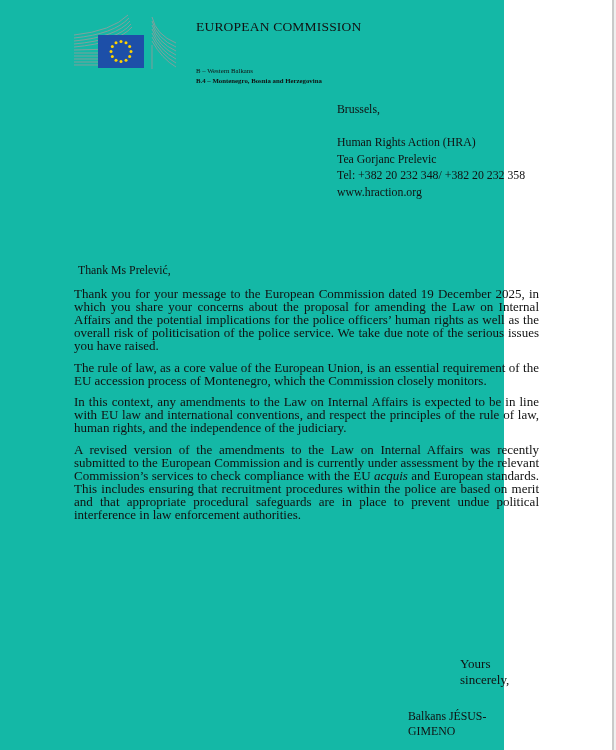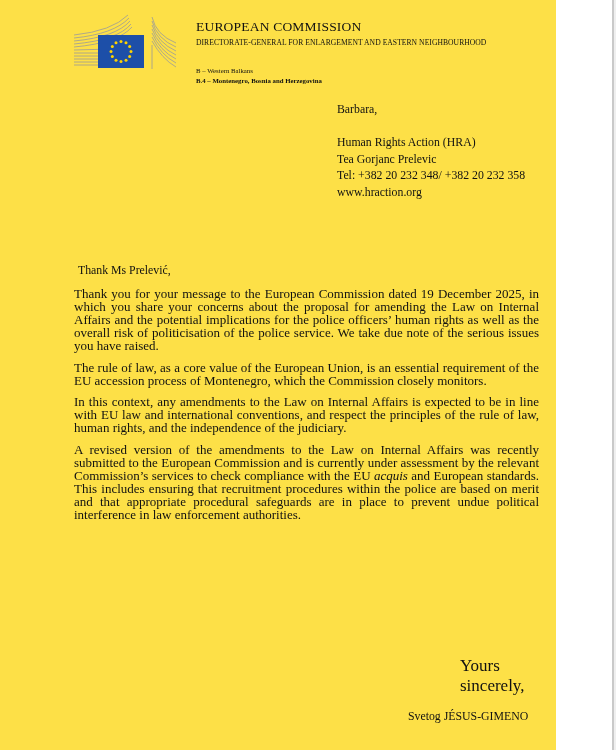--- a/index.html
+++ b/index.html
@@ -1,40 +1,40 @@
 <!DOCTYPE html>
 <html><head>
 <meta charset="utf-8">
 <style>
   html, body { margin: 0; padding: 0; }
   body {
     width: 616px; height: 750px; overflow: hidden; background: #ffffff;
     font-family: "Liberation Serif", "DejaVu Serif", serif; color: #111;
     position: relative;
   }
-  .page { position: absolute; left: 0; top: 0; width: 556px; height: 750px; background: #fde047; }
+  .page { position: absolute; left: 0; top: 0; width: 504px; height: 750px; background: #14b8a6; }
   .page-edge { position: absolute; left: 612px; top: 0; width: 2px; height: 750px; background: #c9c9c9; }
   .page-edge2 { position: absolute; left: 614px; top: 0; width: 2px; height: 750px; background: #efefef; }
 
   .logo { position: absolute; left: 72px; top: 13px; width: 108px; height: 58px; }
   .hdr-title { position: absolute; left: 196px; top: 19px; font-size: 13.5px; letter-spacing: 0.2px; }
   .hdr-dg { position: absolute; left: 196px; top: 38px; font-size: 7.6px; letter-spacing: 0.05px; }
   .hdr-unit { position: absolute; left: 196px; top: 66px; font-size: 6.8px; line-height: 10px; font-weight: bold; }
 
   .addr { position: absolute; left: 337px; top: 101px; font-size: 11.8px; line-height: 16.5px; }
   .addr div { white-space: nowrap; }
   .addr .gap { height: 16.5px; }
 
   .salute { position: absolute; left: 78px; top: 263px; font-size: 11.8px; }
 
   .body-text { position: absolute; left: 74px; top: 287px; width: 465px; font-size: 13px; line-height: 13px; text-align: justify; }
   .body-text p { margin: 0 0 8.5px 0; }
   .body-text em { font-style: italic; margin-top: 39px; }
 
-  .closing { position: absolute; left: 460px; top: 656px; font-size: 17px; }
+  .closing { position: absolute; left: 460px; top: 656px; font-size: 13px; }
   .signature { position: absolute; left: 408px; top: 709px; font-size: 11.8px; }
 </style>
 </head>
 <body>
 
 <div class="page">
 
   <svg class="logo" viewBox="0 0 108 58">
     <g stroke="#9a9a9a" stroke-width="0.8" fill="none">
       <path d="M2 22 Q40 18 56 2"></path>
@@ -70,41 +70,40 @@
         <circle cx="49.00" cy="48.50" r="1.5"></circle>
         <circle cx="44.00" cy="47.16" r="1.5"></circle>
         <circle cx="40.34" cy="43.50" r="1.5"></circle>
         <circle cx="39.00" cy="38.50" r="1.5"></circle>
         <circle cx="40.34" cy="33.50" r="1.5"></circle>
         <circle cx="44.00" cy="29.84" r="1.5"></circle>
       </g>
   </svg>
 
   <div class="hdr-title">EUROPEAN COMMISSION</div>
-  <div class="hdr-dg">DIRECTORATE-GENERAL FOR ENLARGEMENT AND EASTERN NEIGHBOURHOOD</div>
   <div class="hdr-unit">
     <div style="font-weight:normal;">B – Western Balkans</div>
     <div>B.4 – Montenegro, Bosnia and Herzegovina</div>
   </div>
 
   <div class="addr">
-    <div>Barbara,</div>
+    <div>Brussels,</div>
     <div class="gap"></div>
     <div>Human Rights Action (HRA)</div>
     <div>Tea Gorjanc Prelevic</div>
     <div>Tel: +382 20 232 348/ +382 20 232 358</div>
     <div>www.hraction.org</div>
   </div>
 
   <div class="salute">Thank Ms Prelević,</div>
 
   <div class="body-text">
     <p>Thank you for your message to the European Commission dated 19 December 2025, in which you share your concerns about the proposal for amending the Law on Internal Affairs and the potential implications for the police officers’ human rights as well as the overall risk of politicisation of the police service. We take due note of the serious issues you have raised.</p>
     <p>The rule of law, as a core value of the European Union, is an essential requirement of the EU accession process of Montenegro, which the Commission closely monitors.</p>
     <p>In this context, any amendments to the Law on Internal Affairs is expected to be in line with EU law and international conventions, and respect the principles of the rule of law, human rights, and the independence of the judiciary.</p>
     <p><span>A revised version of the amendments to the Law on Internal Affairs was recently submitted to the European Commission and is currently under assessment by the relevant Commission’s services to check compliance with the EU </span><em>acquis</em><span> and European standards. This includes ensuring that recruitment procedures within the police are based on merit and that appropriate procedural safeguards are in place to prevent undue political interference in law enforcement authorities.</span></p>
   </div>
 
   <div class="closing">Yours sincerely,</div>
-  <div class="signature">Svetog JÉSUS-GIMENO</div>
+  <div class="signature">Balkans JÉSUS-GIMENO</div>
 </div>
 <div class="page-edge"></div>
 <div class="page-edge2"></div>
 
 </body></html>

